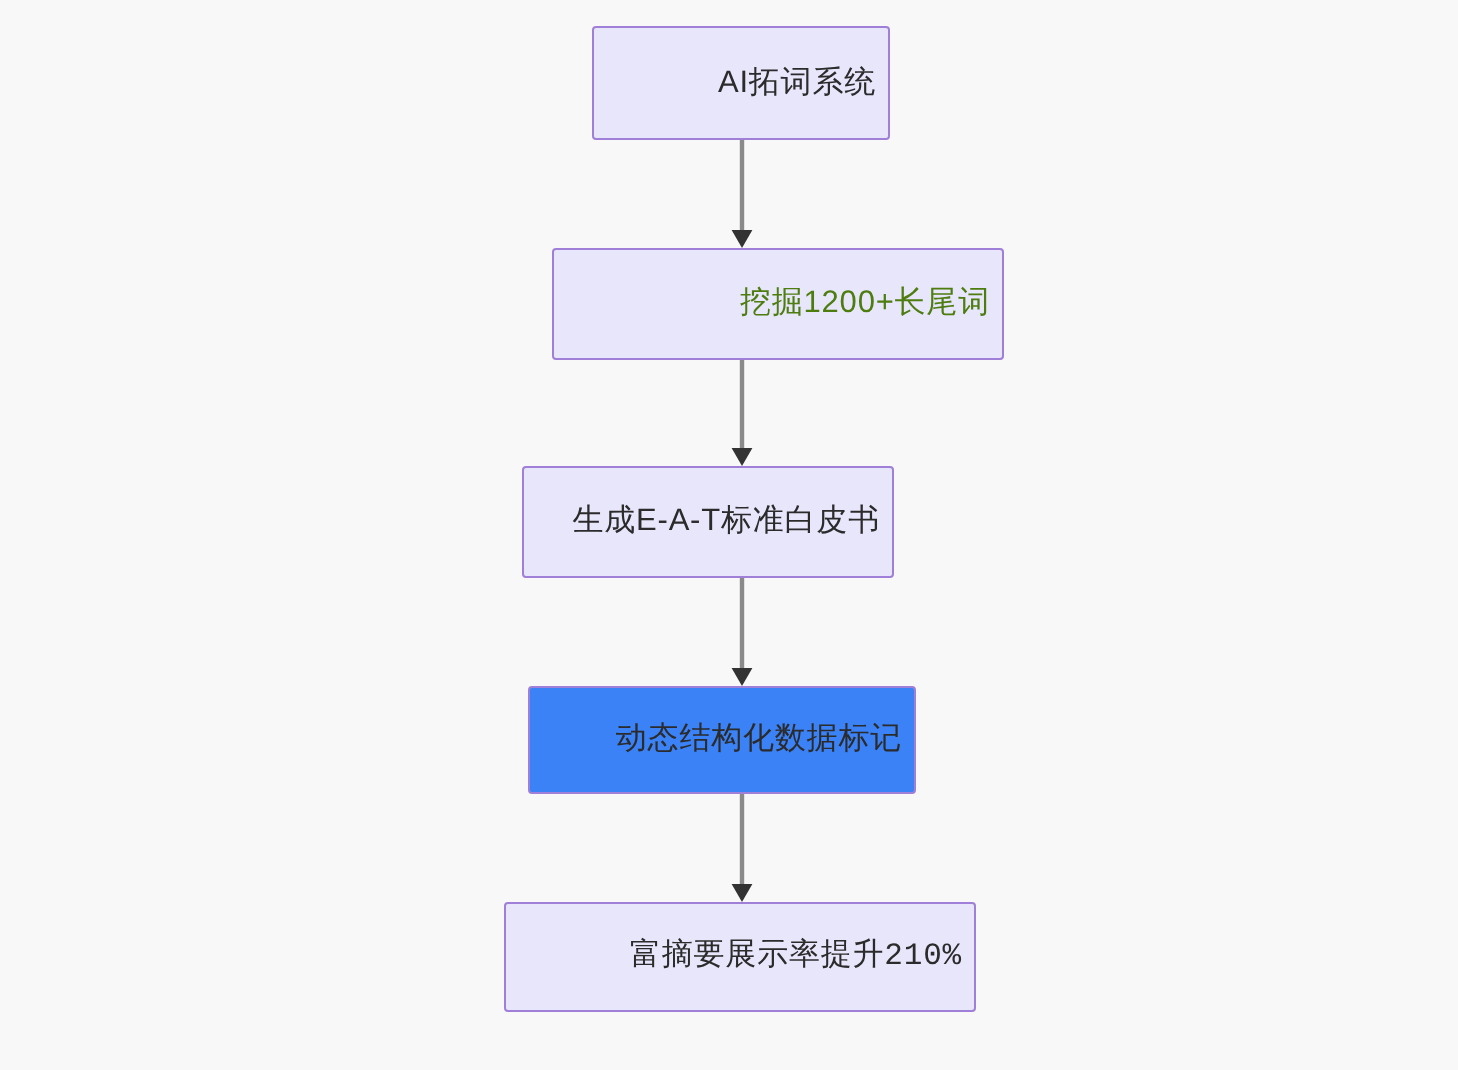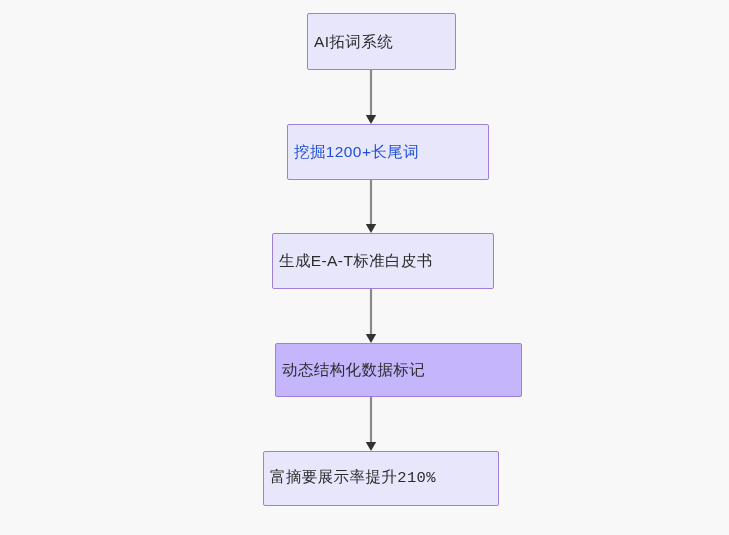--- a/index.html
+++ b/index.html
@@ -19,27 +19,26 @@
     height: 535px;
   }
   .node {
     position: absolute;
     box-sizing: border-box;
     background: #e8e6fb;
     border: 1.4px solid #9f7fd8;
     border-radius: 2px;
     display: flex;
     align-items: center;
-    justify-content: flex-start;
+    justify-content: flex-end;
     color: #2b2b2b;
     font-size: 15.5px;
     letter-spacing: 0.4px;
     white-space: nowrap;
     line-height: 1;
-    margin-left: 11px;
   }
   .node-label {
     display: block;
     padding: 0 6px;
   }
   .edge {
     position: absolute;
   }
   .edge svg {
     display: block;
@@ -76,29 +75,29 @@
     <svg width="14" height="54" viewBox="0 0 14 54">
       <line x1="7" y1="0" x2="7" y2="47" stroke="#8a8a8a" stroke-width="2.2"></line>
       <polygon points="7,54 1.8,45 12.2,45" fill="#333333"></polygon>
     </svg>
   </div>
 
   <div class="node" id="node-0" style="left: 296px; top: 13px; width: 149px; height: 57px; background: rgb(232, 230, 251); border-color: rgb(159, 127, 216); color: rgb(43, 43, 43);">
     <span class="node-label">AI拓词系统</span>
   </div>
 
-  <div class="node" id="node-1" style="left: 276px; top: 124px; width: 202px; height: 56px; background: rgb(232, 230, 251); border-color: rgb(159, 127, 216); color: #1d4ed8;">
+  <div class="node" id="node-1" style="left: 276px; top: 124px; width: 226px; height: 56px; background: rgb(232, 230, 251); border-color: rgb(159, 127, 216); color: #4d7c0f;">
     <span class="node-label">挖掘1200+长尾词</span>
   </div>
 
-  <div class="node" id="node-2" style="left: 261px; top: 233px; width: 222px; height: 56px; background: rgb(232, 230, 251); border-color: rgb(159, 127, 216); color: rgb(43, 43, 43);">
+  <div class="node" id="node-2" style="left: 261px; top: 233px; width: 186px; height: 56px; background: rgb(232, 230, 251); border-color: rgb(159, 127, 216); color: rgb(43, 43, 43);">
     <span class="node-label">生成E-A-T标准白皮书</span>
   </div>
 
-  <div class="node" id="node-3" style="left: 264px; top: 343px; width: 247px; height: 54px; background: #c4b5fd; border-color: rgb(159, 127, 216); color: rgb(43, 43, 43);">
+  <div class="node" id="node-3" style="left: 264px; top: 343px; width: 194px; height: 54px; background: #3b82f6; border-color: rgb(159, 127, 216); color: rgb(43, 43, 43);">
     <span class="node-label">动态结构化数据标记</span>
   </div>
 
   <div class="node" id="node-4" style="left: 252px; top: 451px; width: 236px; height: 55px; background: rgb(232, 230, 251); border-color: rgb(159, 127, 216); color: rgb(43, 43, 43); font-family: Liberation Mono, monospace;">
     <span class="node-label">富摘要展示率提升210%</span>
   </div>
 
 </div>
 
 </body></html>

